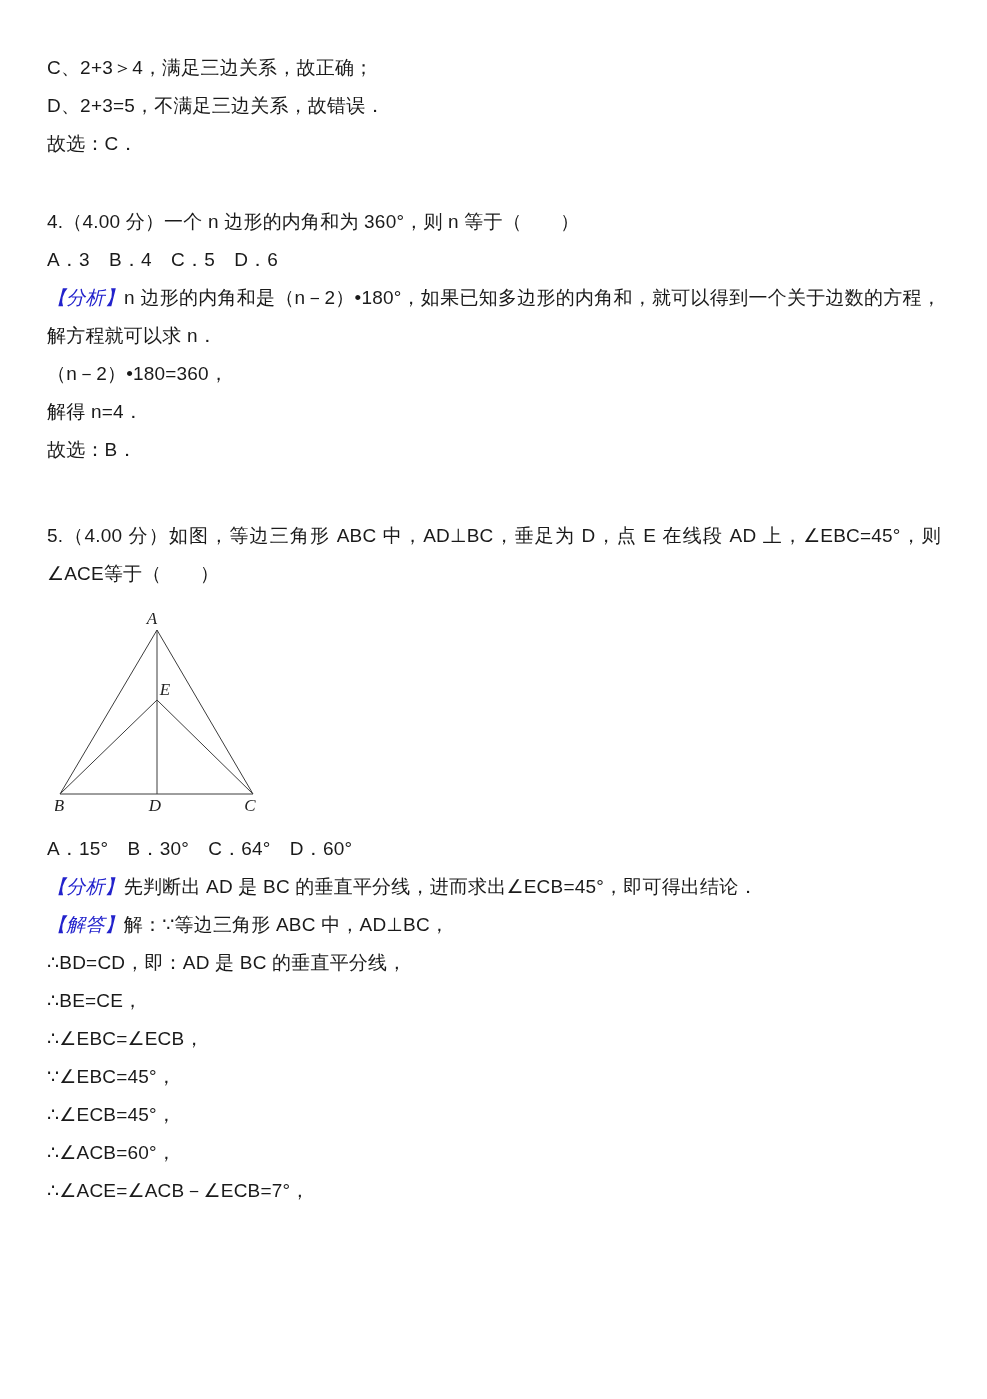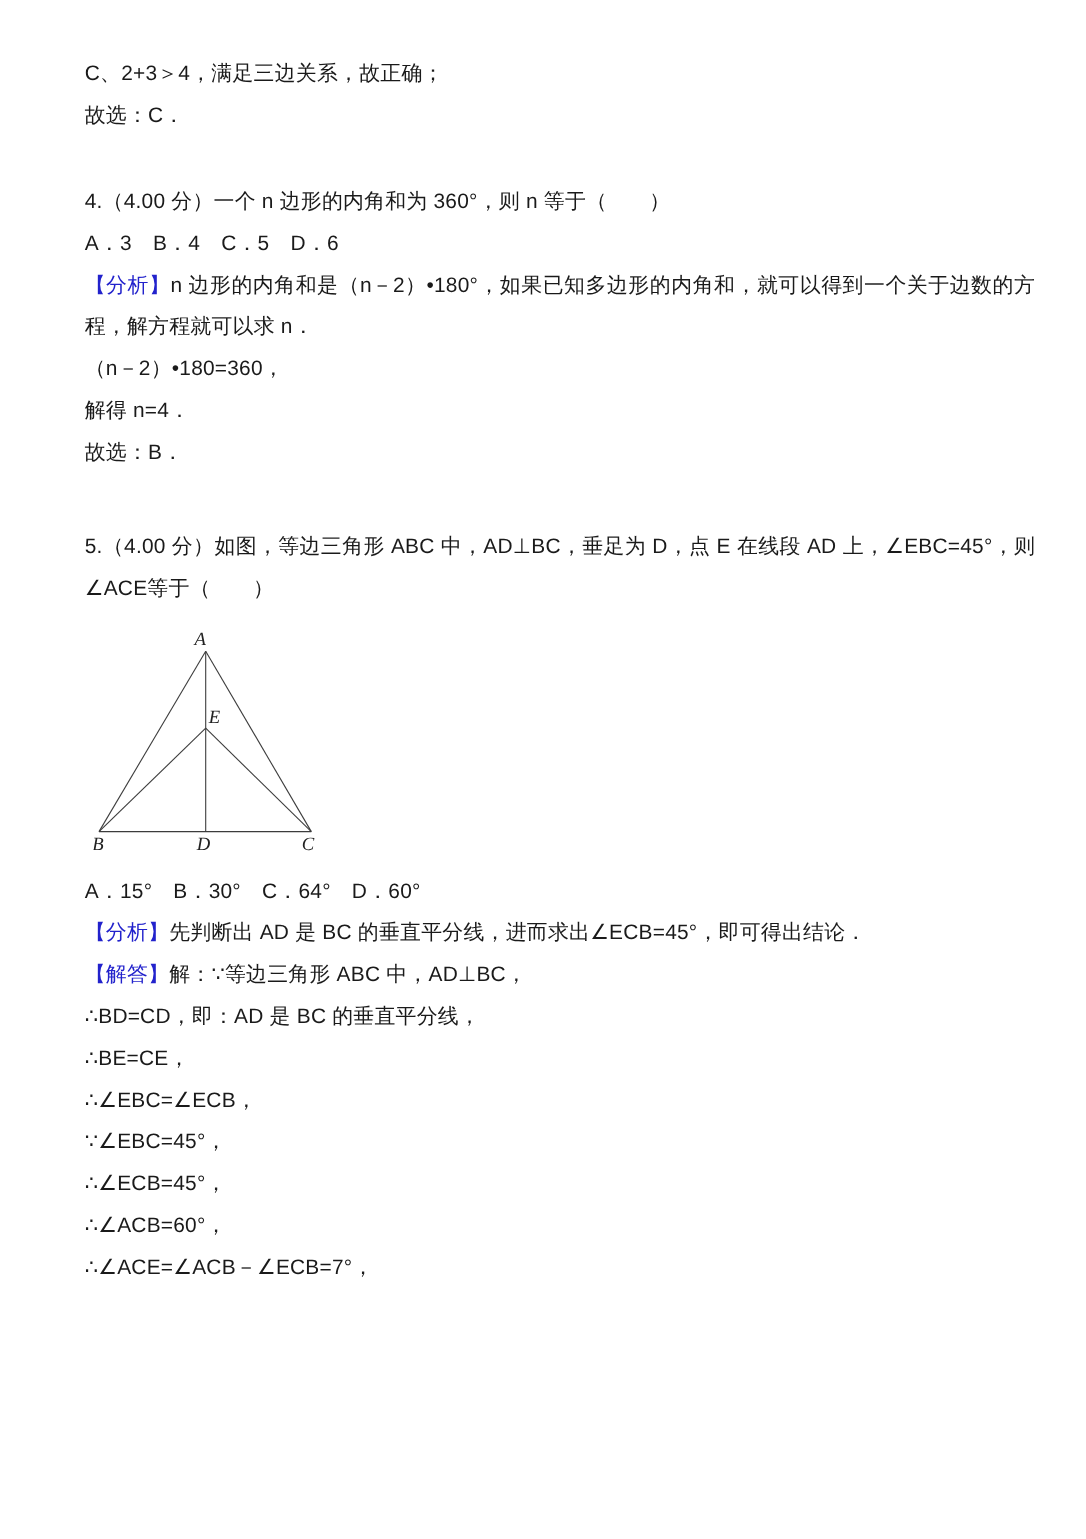--- a/index.html
+++ b/index.html
@@ -8,51 +8,51 @@
     width: 987px;
     height: 1399px;
     overflow: hidden;
     font-family: "Liberation Sans", "DejaVu Sans", sans-serif;
     font-size: 19px;
     color: #1a1a1a;
     position: relative;
   }
   .doc {
     padding: 49px 46px 0 47px;
-    margin-left: 30px;
   }
   .line {
     line-height: 38px;
     min-height: 38px;
     text-align: justify;
     letter-spacing: 0.2px;
   }
   .gap-block { height: 40px; }
   .gap-block-lg { height: 48px; }
-  .blue-label { color: #2222cc; }
+  .blue-label { color: #2222cc; font-style: italic; }
   .figure-wrap {
     margin: 14px 0 17px 8px;
     width: 225px;
     height: 206px;
   }
   .figure-wrap svg { display: block; }
   .fig-line { stroke: #3c3c3c; stroke-width: 1; fill: none; }
   .fig-label {
     font-family: "Liberation Serif", "DejaVu Serif", serif;
     font-style: italic;
     font-size: 17px;
     fill: #222222;
   }
 </style>
 </head>
 <body>
 
 <div class="doc">
 
   <p class="line">C、2+3＞4，满足三边关系，故正确；</p>
+  <p class="line">D、2+3=5，不满足三边关系，故错误．</p>
   <p class="line">故选：C．</p>
 
   <div class="gap-block"></div>
 
   <p class="line">4.（4.00 分）一个 n 边形的内角和为 360°，则 n 等于（　　）</p>
   <p class="line">A．3　B．4　C．5　D．6</p>
   <p class="line"><span class="blue-label">【分析】</span><span>n 边形的内角和是（n－2）•180°，如果已知多边形的内角和，就可以得到一个关于边数的方程，解方程就可以求 n．</span></p>
   <p class="line">（n－2）•180=360，</p>
   <p class="line">解得 n=4．</p>
   <p class="line">故选：B．</p>

